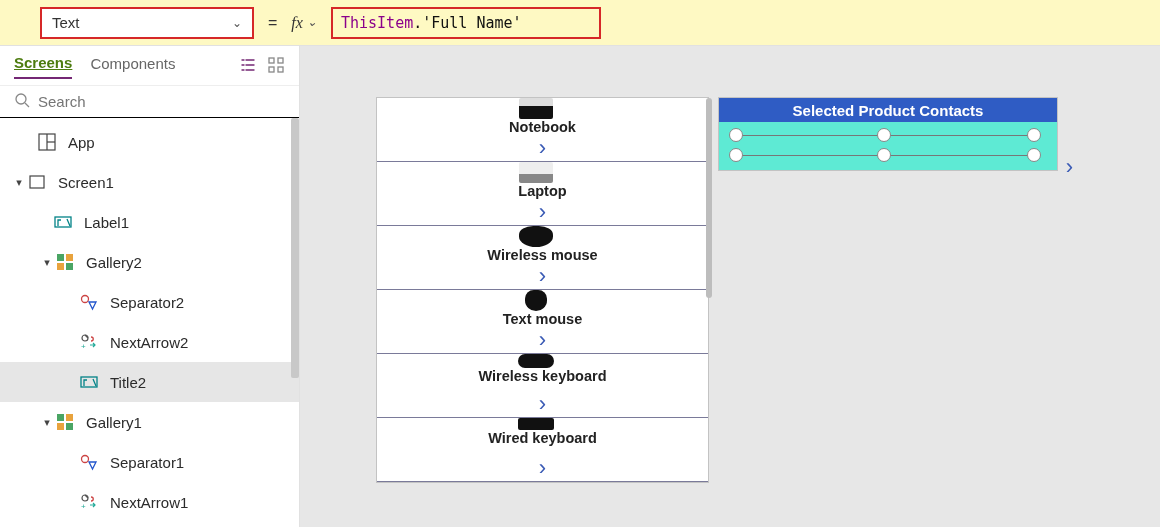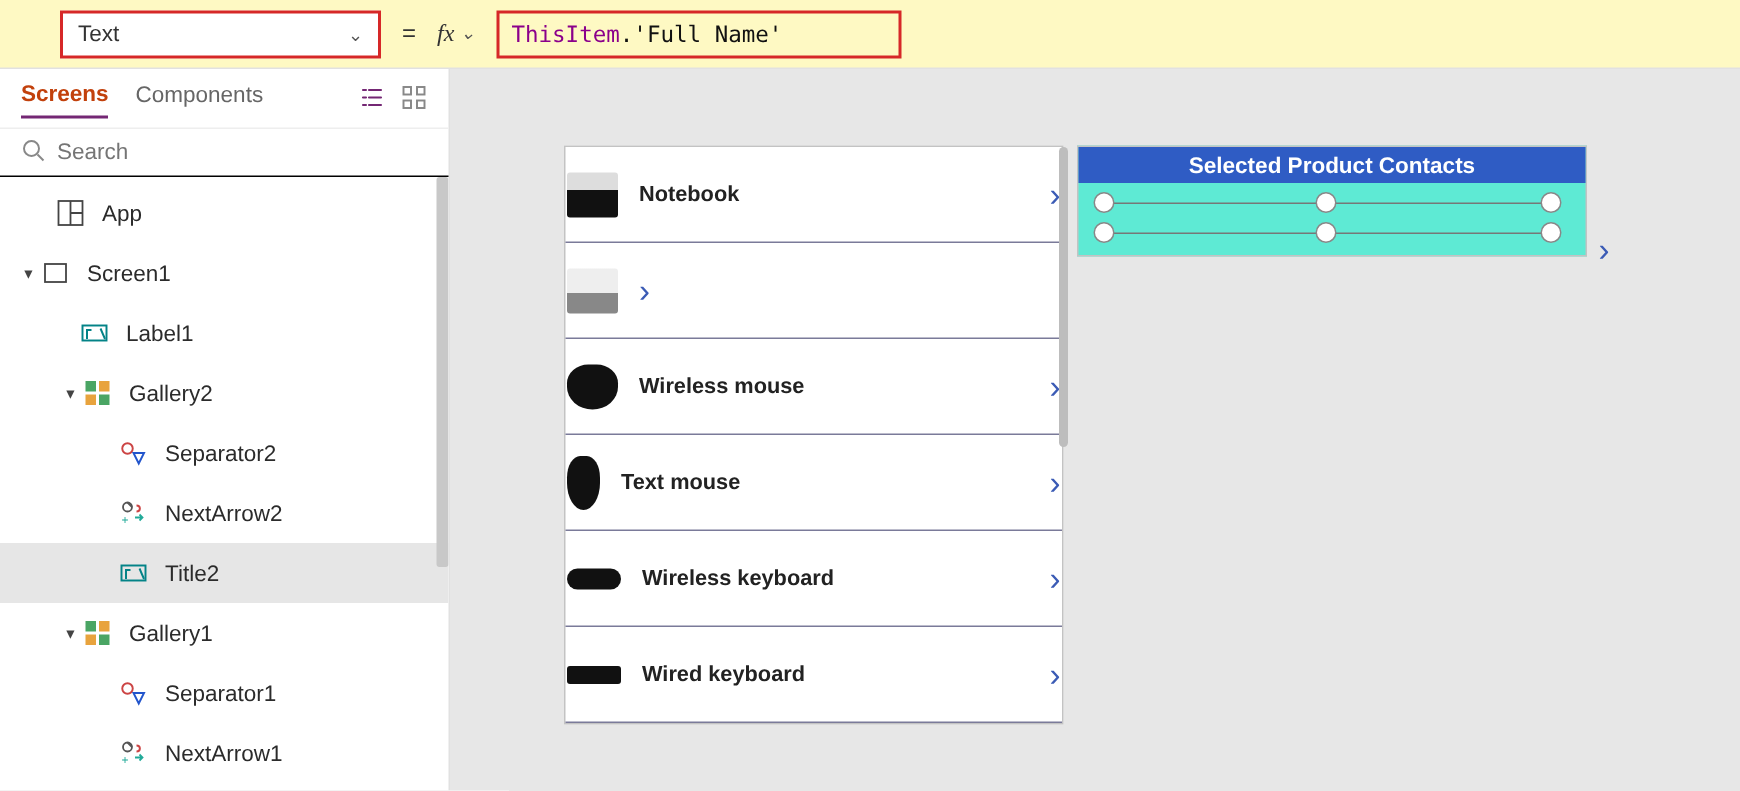--- a/index.html
+++ b/index.html
@@ -78,23 +78,24 @@
     padding: 8px 14px 0 14px;
     gap: 18px;
   }
   .tab {
     font-size: 15px;
     padding-bottom: 6px;
     color: #666;
     cursor: pointer;
   }
   .tab.active {
-    color: #c2410c;
+    color: #4d7c0f;
     font-weight: 600;
     border-bottom: 2px solid #742774;
+    text-decoration: underline;
   }
   .tab-icons {
     margin-left: auto;
     display: flex;
     gap: 10px;
   }
   .search-box {
     display: flex;
     align-items: center;
     padding: 6px 14px;
@@ -172,22 +173,23 @@
     width: 333px;
     height: 386px;
     background: #fff;
     border: 1px solid #c3c3c3;
   }
   .gallery-row {
     height: 64px;
     border-bottom: 1px solid #7a7a99;
     display: flex;
     align-items: center;
-    padding: 0 1px;
+    padding: 0 24px;
     position: relative;
+    flex-direction: column;
   }
   .gallery-row:last-child { border-bottom: none; }
   .gallery-thumb {
     width: 34px;
     height: 30px;
     background: #444;
     border-radius: 2px;
     margin-right: 14px;
   }
   .gallery-label {
@@ -452,20 +454,21 @@
   <div class="canvas">
 
     <div class="gallery-left">
       <div class="gallery-row">
         <div class="gallery-thumb thumb-notebook"></div>
         <div class="gallery-label">Notebook</div>
         <div class="gallery-arrow">›</div>
       </div>
       <div class="gallery-row">
         <div class="gallery-thumb thumb-laptop"></div>
+        <div class="gallery-label">Laptop</div>
         <div class="gallery-arrow">›</div>
       </div>
       <div class="gallery-row">
         <div class="gallery-thumb thumb-mouse-wireless"></div>
         <div class="gallery-label">Wireless mouse</div>
         <div class="gallery-arrow">›</div>
       </div>
       <div class="gallery-row">
         <div class="gallery-thumb thumb-mouse-wired"></div>
         <div class="gallery-label">Text mouse</div>

